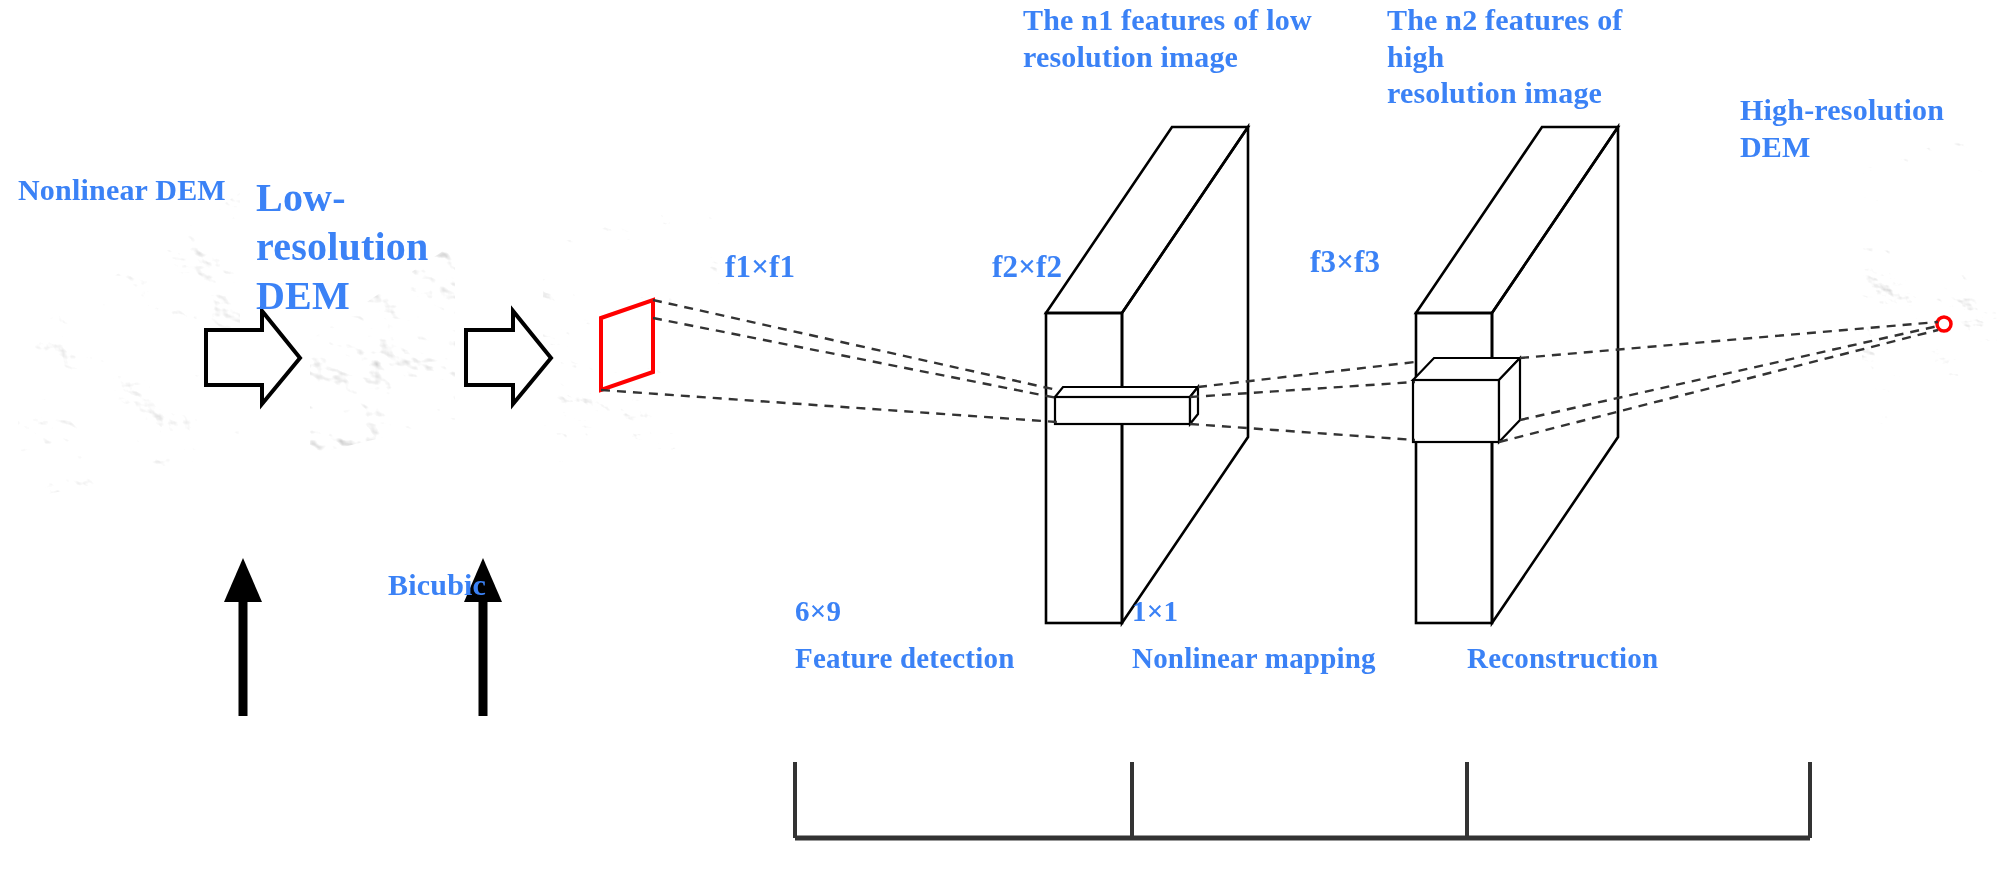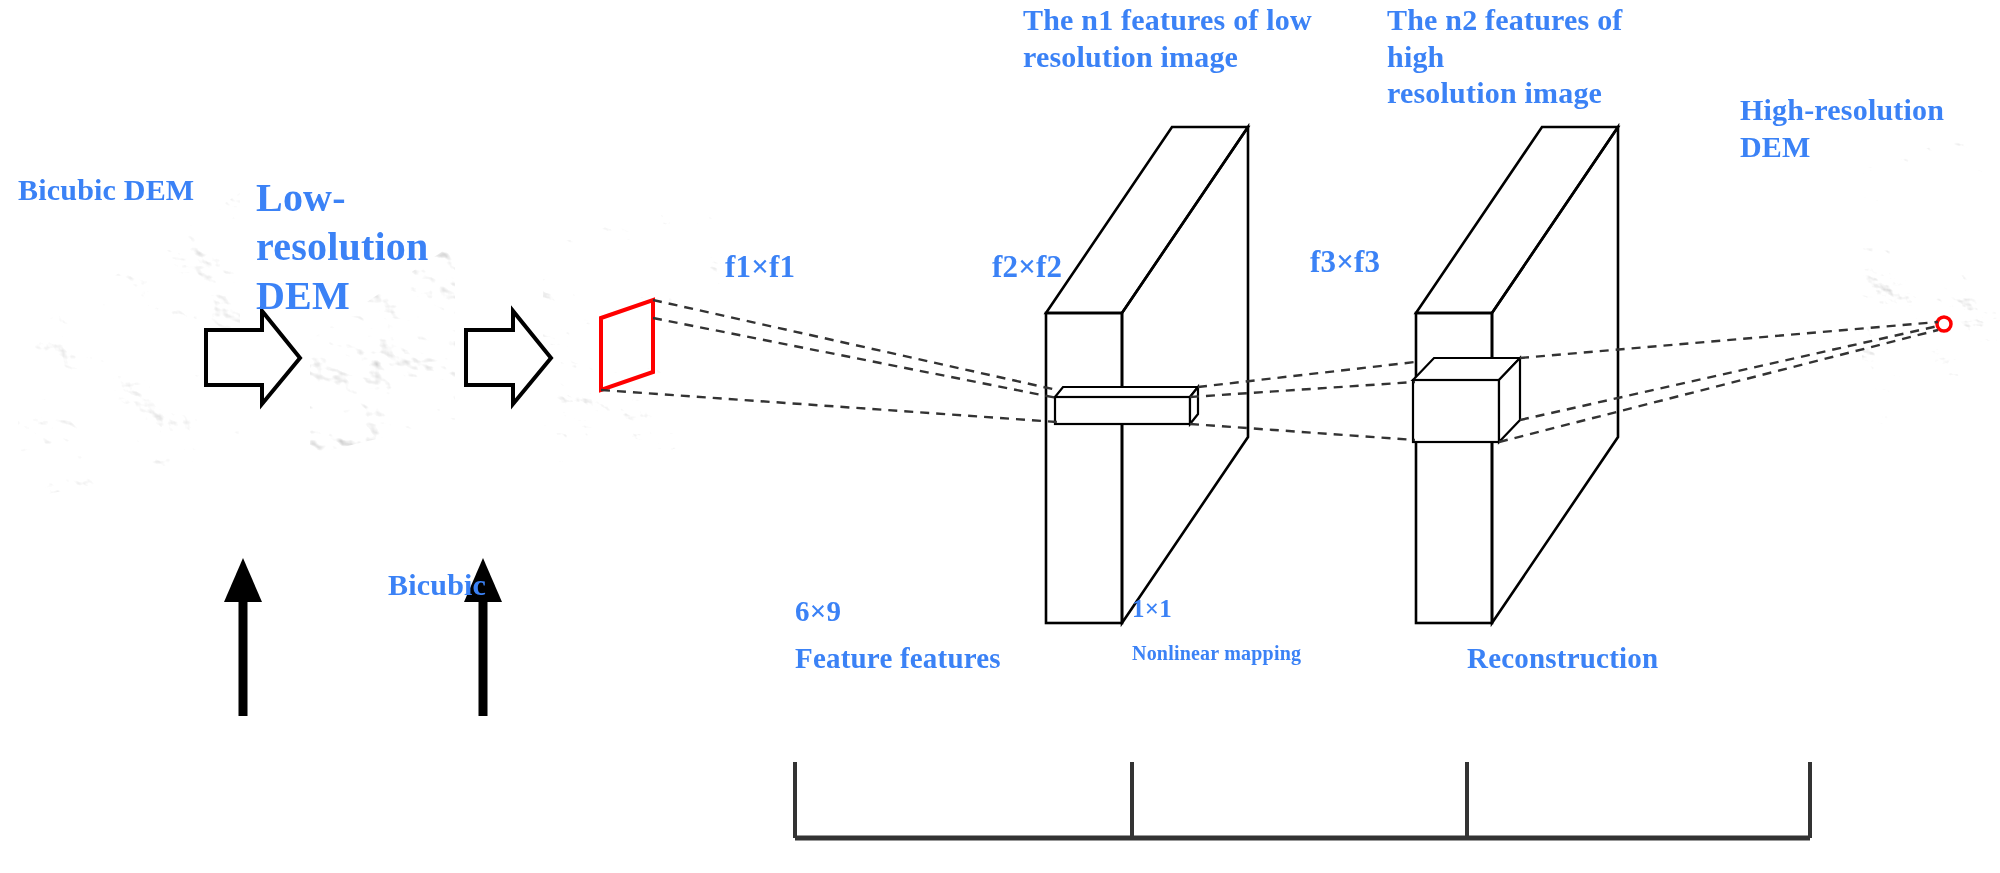--- a/index.html
+++ b/index.html
@@ -177,37 +177,37 @@
       <line x1="1810" y1="838" x2="1810" y2="762"></line>
     </g>
   </svg>
 
   <div class="lbl ctr" style="left:1023px;top:2px;width:300px;font-size:30px;text-align:left;">The n1 features of low
 resolution image</div>
 
   <div class="lbl ctr" style="left:1387px;top:2px;width:300px;font-size:30px;text-align:left;">The n2 features of high
 resolution image</div>
 
-  <div class="lbl" style="left:18px;top:172px;font-size:30px;">Bicubic DEM</div>
+  <div class="lbl" style="left:18px;top:172px;font-size:30px;">Nonlinear DEM</div>
 
   <div class="lbl ctr" style="left:256px;top:174px;width:230px;font-size:40px;">Low-resolution
 DEM</div>
 
   <div class="lbl ctr" style="left:1740px;top:92px;width:258px;font-size:30px;">High-resolution
 DEM</div>
 
   <div class="lbl" style="left:725px;top:248px;font-size:31px;">f1×f1</div>
 
   <div class="lbl" style="left:992px;top:248px;font-size:31px;">f2×f2</div>
 
   <div class="lbl" style="left:1265px;top:243px;font-size:31px;margin-left:45px;">f3×f3</div>
 
 
   <div class="lbl ctr" style="left:388px;top:567px;width:190px;font-size:30px;">Bicubic</div>
 
   <div class="lbl ctr" style="left:795px;top:594px;width:337px;font-size:29px;">6×9</div>
-  <div class="lbl ctr" style="left:1132px;top:594px;width:335px;font-size:25px;">1×1</div>
-
-  <div class="lbl ctr" style="left:795px;top:641px;width:337px;font-size:29px;">Feature features</div>
-  <div class="lbl ctr" style="left:1132px;top:641px;width:335px;font-size:20px;">Nonlinear mapping</div>
+  <div class="lbl ctr" style="left:1132px;top:594px;width:335px;font-size:29px;">1×1</div>
+
+  <div class="lbl ctr" style="left:795px;top:641px;width:337px;font-size:29px;">Feature detection</div>
+  <div class="lbl ctr" style="left:1132px;top:641px;width:335px;font-size:29px;">Nonlinear mapping</div>
   <div class="lbl ctr" style="left:1467px;top:641px;width:343px;font-size:29px;">Reconstruction</div>
 
 </div>
 
 </body></html>

